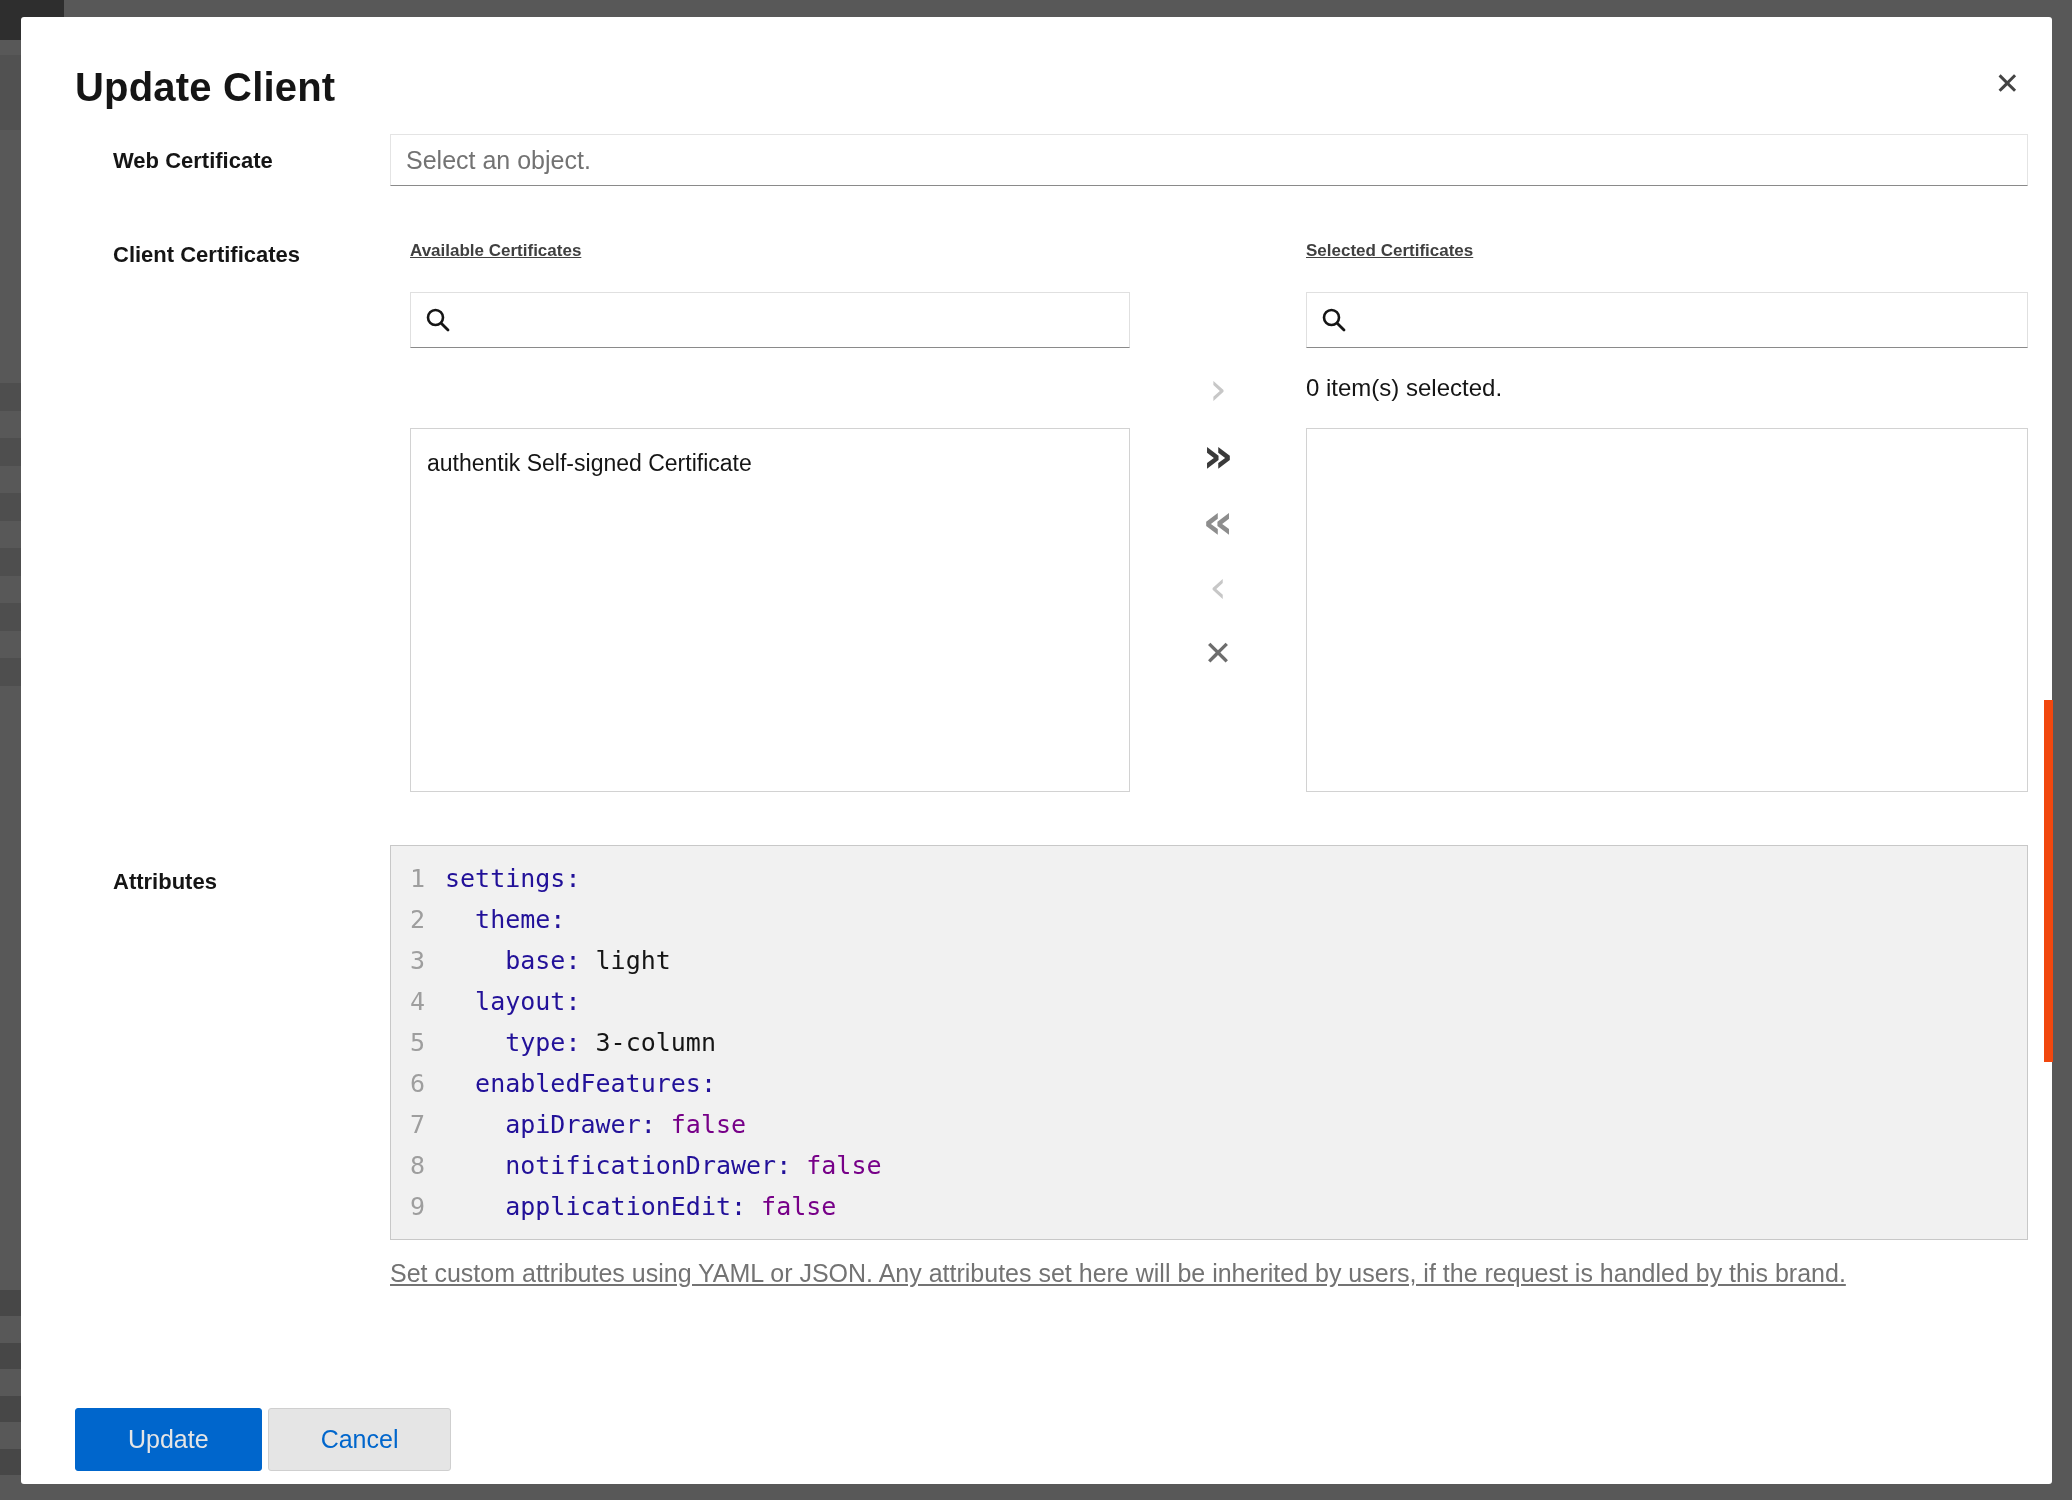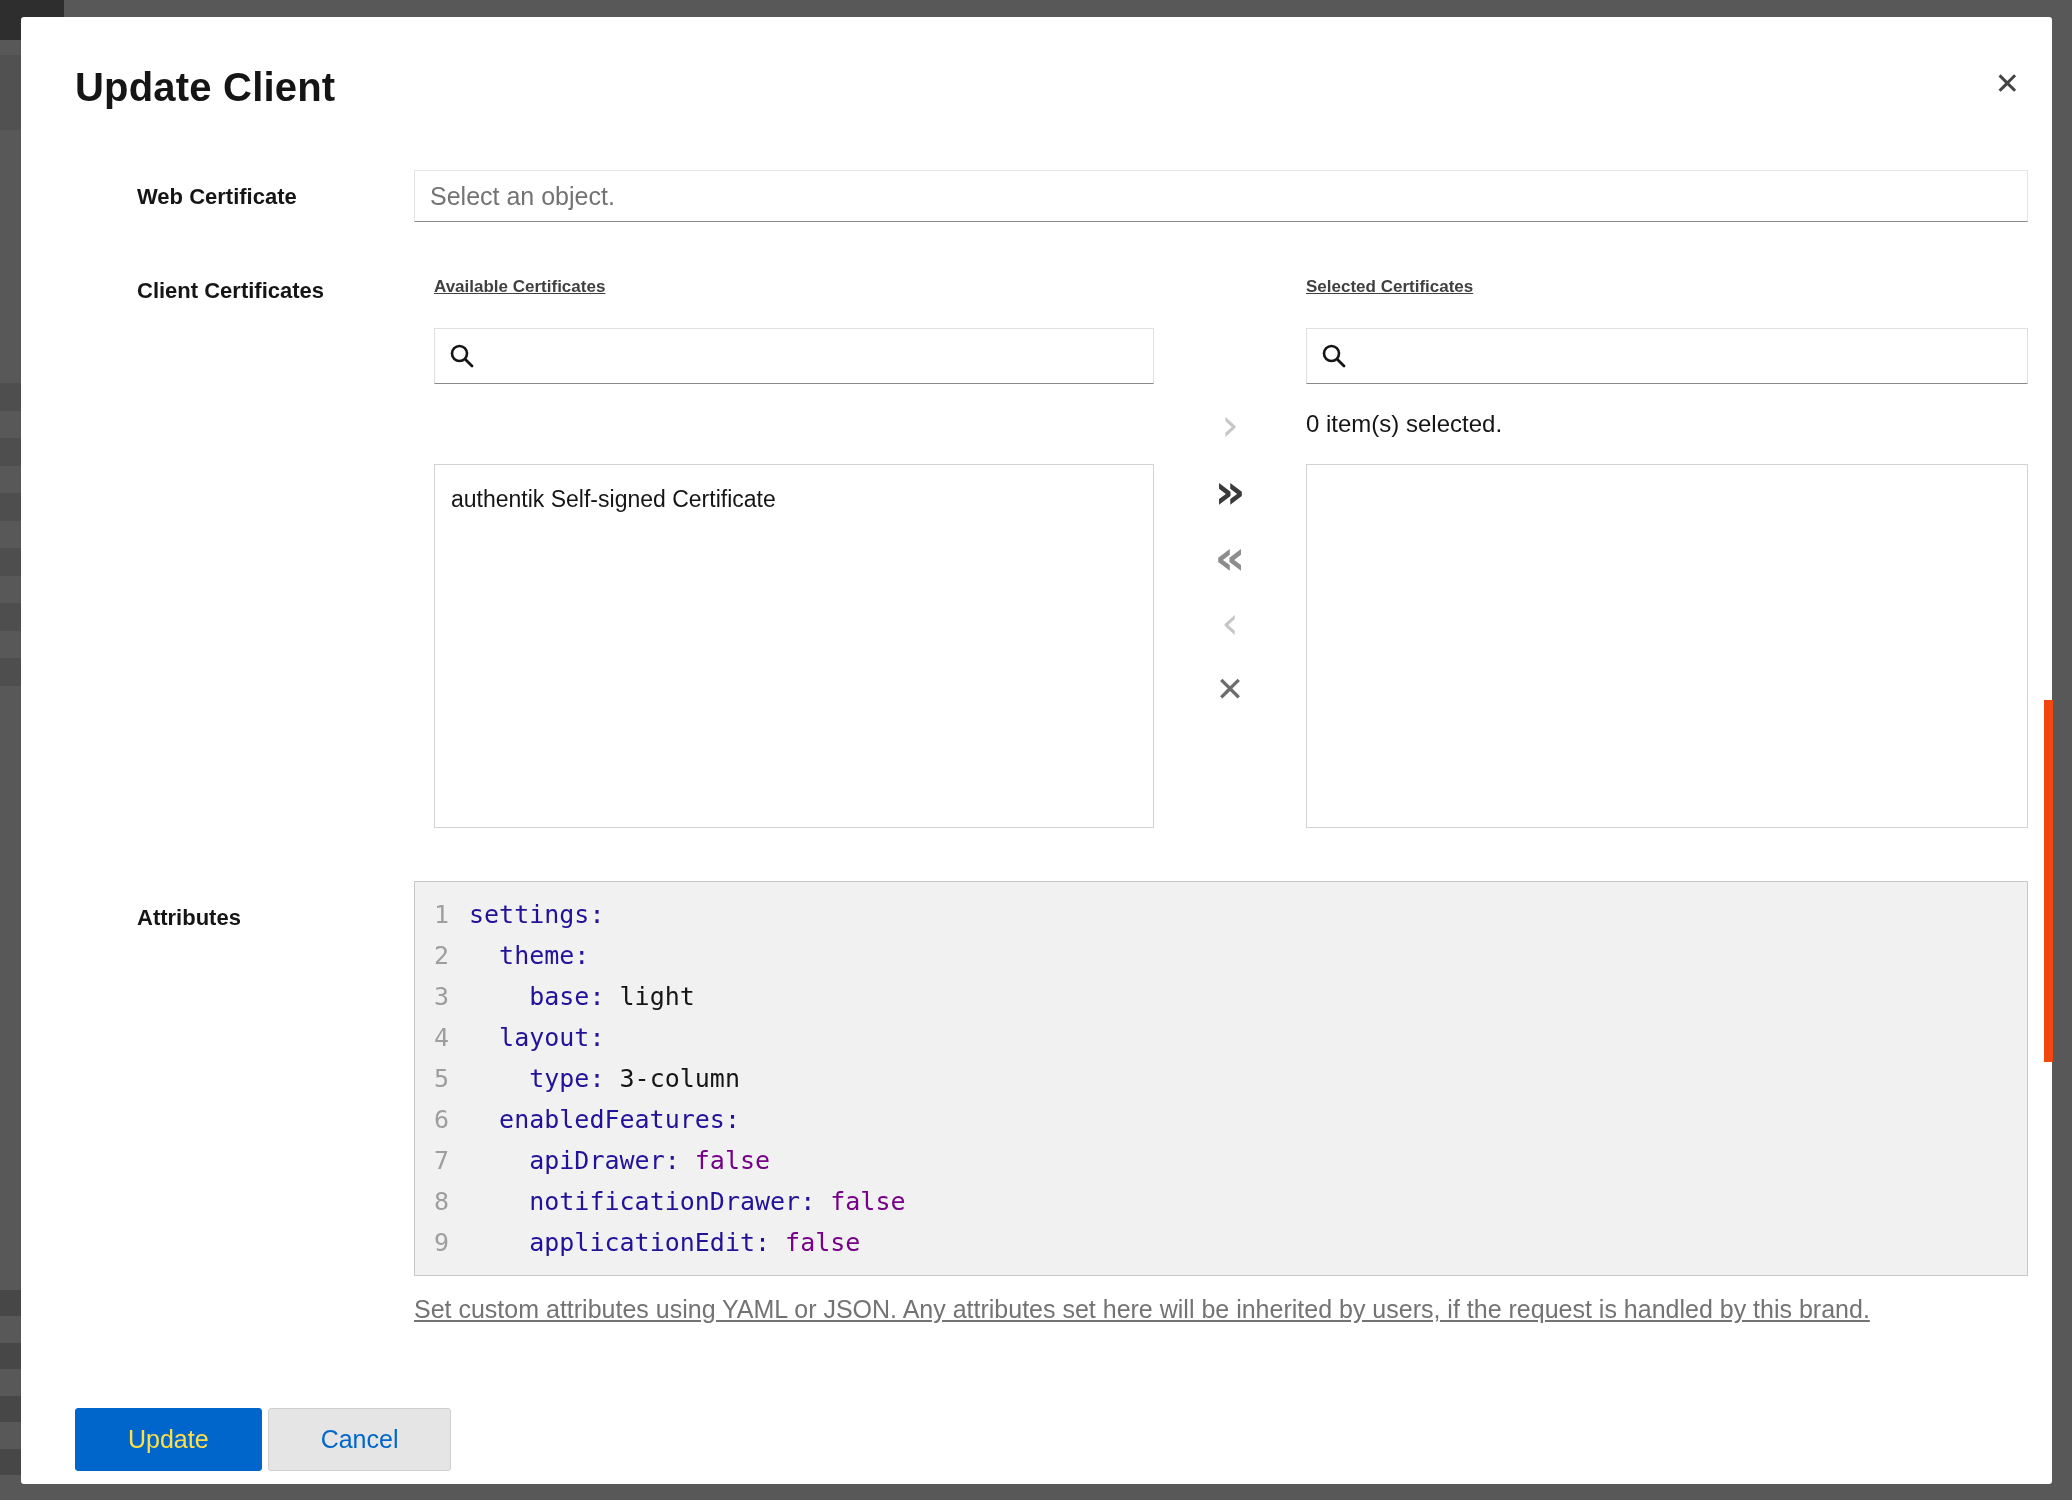--- a/index.html
+++ b/index.html
@@ -26,21 +26,21 @@
   .modal-header { position: relative; padding: 48px 54px 0 54px; }
   .modal-title { font-size: 40px; font-weight: 700; color: #151515; letter-spacing: 0.2px; }
   .close-btn {
     position: absolute; top: 52px; right: 32px;
     background: none; border: none; cursor: pointer;
     font-size: 30px; color: #444444; line-height: 1;
     font-family: "Liberation Sans", sans-serif;
   }
 
   
-  .form { margin-top: 60px; padding: 0 24px 0 116px; }
+  .form { margin-top: 24px; padding: 0 24px 0 92px; }
   .form-row { display: flex; align-items: flex-start; }
   .form-label {
     flex: 0 0 277px; width: 277px;
     font-size: 22px; font-weight: 700; color: #151515;
   }
   .form-field { flex: 1; min-width: 0; }
 
   .row-web-cert { margin-bottom: 50px; }
   .row-web-cert .form-label { margin-top: 14px; }
   .pf-input {
@@ -111,21 +111,21 @@
   .tok-plain { color: #151515; }
   .help-text { margin-top: 18px; font-size: 25px; color: #737373; line-height: 30px; text-decoration: underline; }
 
   
   .modal-footer { position: absolute; left: 54px; bottom: 13px; display: flex; gap: 6px; }
   .btn {
     height: 63px; padding: 0 52px; font-size: 25px; border-radius: 3px;
     display: inline-flex; align-items: center; justify-content: center;
     cursor: pointer; font-family: "Liberation Sans", sans-serif;
   }
-  .btn-primary { background: var(--primary, #0066cc); color: #fde047; border: 1px solid var(--primary, #0066cc); }
+  .btn-primary { background: var(--primary, #0066cc); color: #e5e5e5; border: 1px solid var(--primary, #0066cc); }
   .btn-secondary { background: #e5e5e5; color: var(--primary, #0066cc); border: 1px solid #cfcfcf; }
 
   
   .orange-bar {
     position: absolute; left: 2044px; top: 700px; width: 9px; height: 362px;
     background: var(--accent-bar, #f1470e); z-index: 5;
   }
 </style>
 </head>
 <body>

